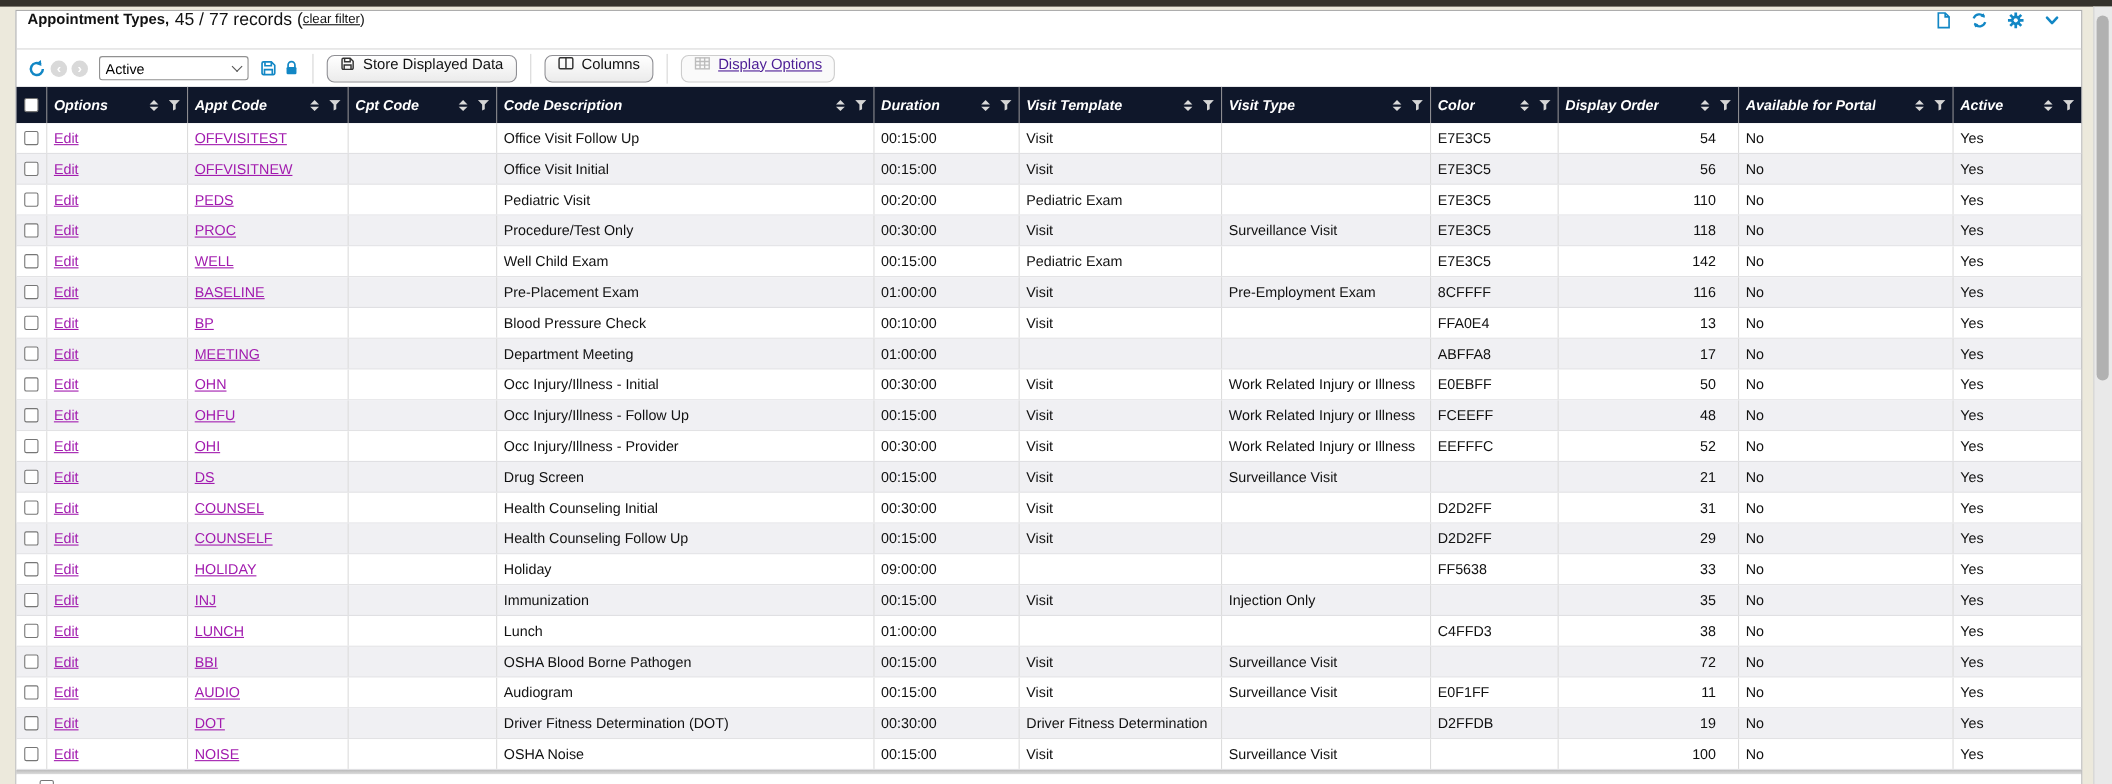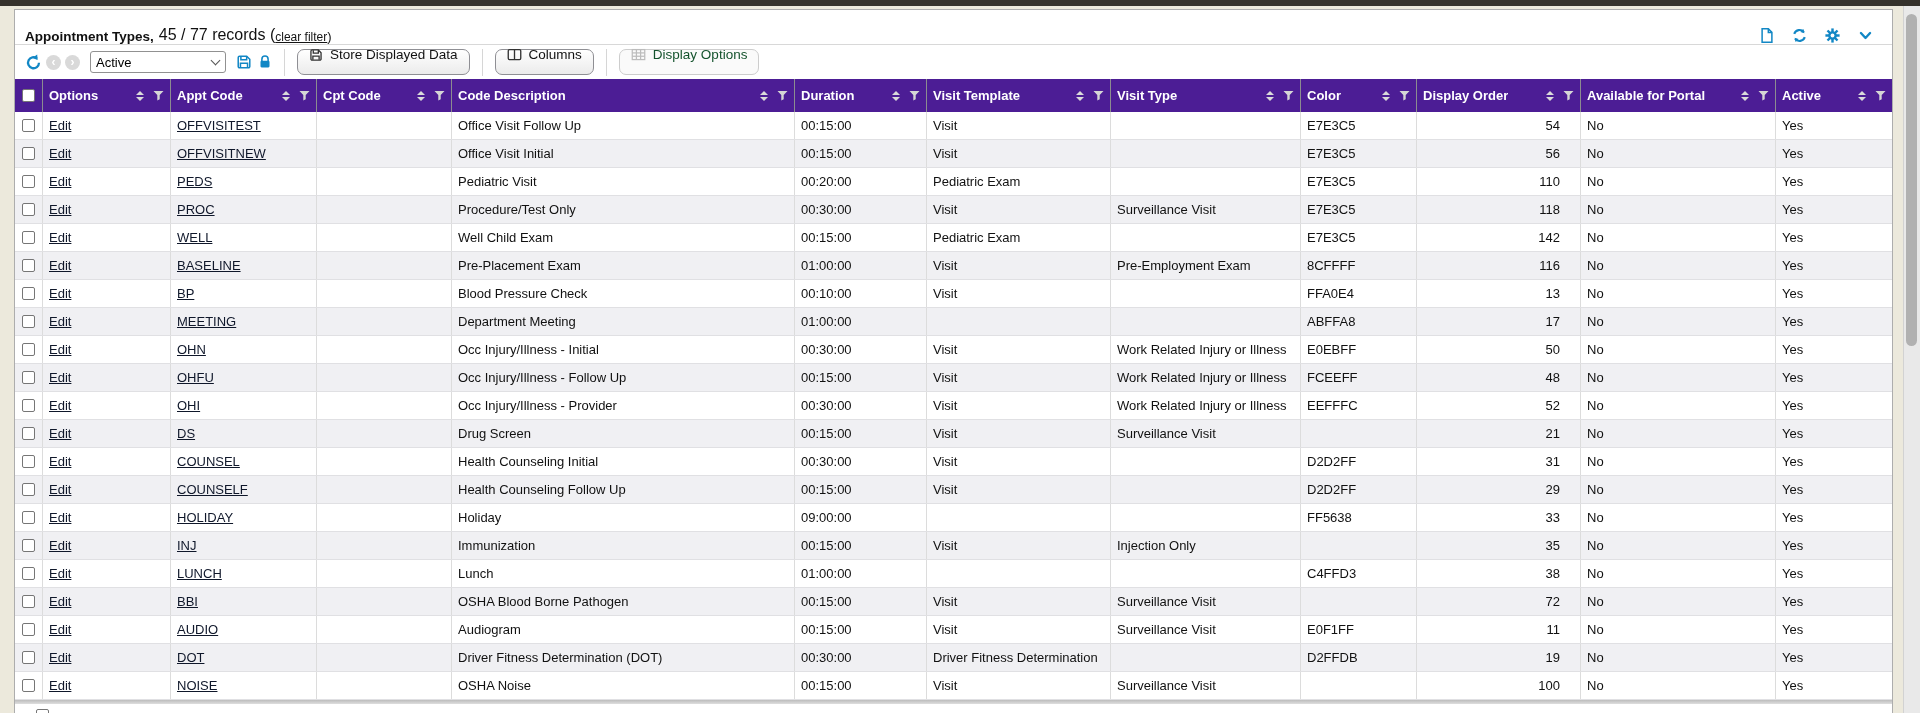--- a/index.html
+++ b/index.html
@@ -9,21 +9,21 @@
 
   
   .vscroll{position:absolute;right:0;top:6px;width:16px;height:707px;background:#e9e9e9;border-left:1px solid #d2d2d2;}
   .vscroll .thumb{position:absolute;left:2px;top:8px;width:11px;height:332px;background:#b1b1b1;border-radius:6px;}
 
   
   .panel{position:absolute;left:14px;top:9px;width:1879px;height:720px;
          background:#fff;border:1px solid #adadad;box-sizing:border-box;}
 
   
-  .panel-header{height:34px;display:flex;align-items:flex-end;padding:0 10px;box-sizing:border-box;}
+  .panel-header{height:34px;display:flex;align-items:flex-start;padding:0 10px;box-sizing:border-box;}
   .ph-title{font-size:13.5px;font-weight:bold;}
   .ph-records{font-size:16px;font-weight:normal;margin-left:5px;}
   .ph-link{font-size:12px;text-decoration:underline;color:#141414;cursor:pointer;}
   .ph-suffix{font-size:13px;}
   .ph-icons{margin-left:auto;display:flex;align-items:center;gap:16px;margin-right:8px;}
   .ph-icons svg{display:block;cursor:pointer;}
 
   
   .toolbar{height:35px;border-top:1px solid #d8d8d8;display:flex;align-items:center;
            padding:0 8px;box-sizing:border-box;}
@@ -33,28 +33,28 @@
   .undo{margin-left:2px;flex:none;}
   .select-wrap{position:relative;margin-left:10px;flex:none;}
   select.filter{appearance:none;-webkit-appearance:none;width:136px;height:22px;font-size:13px;
                 font-family:"Liberation Sans",sans-serif;border:1px solid #919191;border-radius:3px;
                 background:#fff;padding:0 18px 0 5px;}
   .select-chevron{position:absolute;right:7px;top:6px;width:6px;height:6px;
                   border-right:1.6px solid #555;border-bottom:1.6px solid #555;
                   transform:rotate(45deg);pointer-events:none;}
   .tool-icon{margin-left:10px;flex:none;cursor:pointer;}
   .btn{height:25px;border:1px solid #8f8f94;border-radius:7px;
-       background:linear-gradient(#ffffff,#ebebeb);display:flex;align-items:flex-end;gap:7px;
-       padding:12px 11px;font-size:13.5px;color:#111;cursor:pointer;flex:none;}
-  .btn.disabled{color:#14532d;border-color:#cdcdcd;background:#fafafa;cursor:default;}
+       background:linear-gradient(#ffffff,#ebebeb);display:flex;align-items:flex-start;gap:7px;
+       padding:0 11px;font-size:13.5px;color:#111;cursor:pointer;flex:none;}
+  .btn.disabled{color:#4c1d95;border-color:#cdcdcd;background:#fafafa;cursor:default;text-decoration:underline;}
 
   
   .grid-head,.trow{display:grid;
     grid-template-columns:28px 128px 146px 135px 343px 132px 184px 190px 116px 164px 195px minmax(0,1fr);}
-  .grid-head{height:33px;background:#4c1d95;color:#fff;}
+  .grid-head{height:33px;background:#0f172a;color:#fff;font-style:italic;}
   .hcell{display:flex;align-items:center;padding:0 6px;border-right:1px solid #8c8c90;
          font-size:13px;font-weight:bold;box-sizing:border-box;min-width:0;cursor:pointer;}
   .hcell:last-child{border-right:none;}
   .hcell.ckcell{justify-content:center;padding:0;}
   .hlabel{white-space:nowrap;overflow:hidden;}
   .hicons{margin-left:auto;display:flex;align-items:center;gap:9px;padding-left:6px;}
   .sort{display:inline-flex;flex-direction:column;gap:2px;cursor:pointer;}
   .sort i{width:0;height:0;border-left:4px solid transparent;border-right:4px solid transparent;}
   .sort .up{border-bottom:4.5px solid #dadada;}
   .sort .dn{border-top:4.5px solid #dadada;}
@@ -63,21 +63,21 @@
 
   .trow{height:28px;box-sizing:border-box;border-bottom:1px solid #e0e0e3;background:#fff;}
   .trow.alt{background:#f0f0f3;}
   .cell{font-size:13px;line-height:27px;padding:0 6px;border-right:1px solid #dcdcdc;
         white-space:nowrap;overflow:hidden;box-sizing:border-box;min-width:0;}
   .cell:last-child{border-right:none;}
   .cell.ckcell{display:flex;align-items:center;justify-content:center;padding:0;}
   .cell.right{text-align:right;padding-right:20px;}
   .cb{width:13px;height:13px;border:1px solid #767676;border-radius:2px;background:#fff;
       box-sizing:border-box;flex:none;cursor:pointer;}
-  .lnk{color:#0f172a;text-decoration:underline;cursor:pointer;}
+  .lnk{color:#a21caf;text-decoration:underline;cursor:pointer;}
 
   .bottom-band{height:4px;background:linear-gradient(#bcbcbc,#dedede);}
   .partial-row{height:14px;background:#fff;position:relative;overflow:hidden;}
   .partial-row .cb{position:absolute;left:21px;top:5px;}
 </style>
 </head>
 <body>
 
 <div class="stage">
   <div class="topbar"></div>

